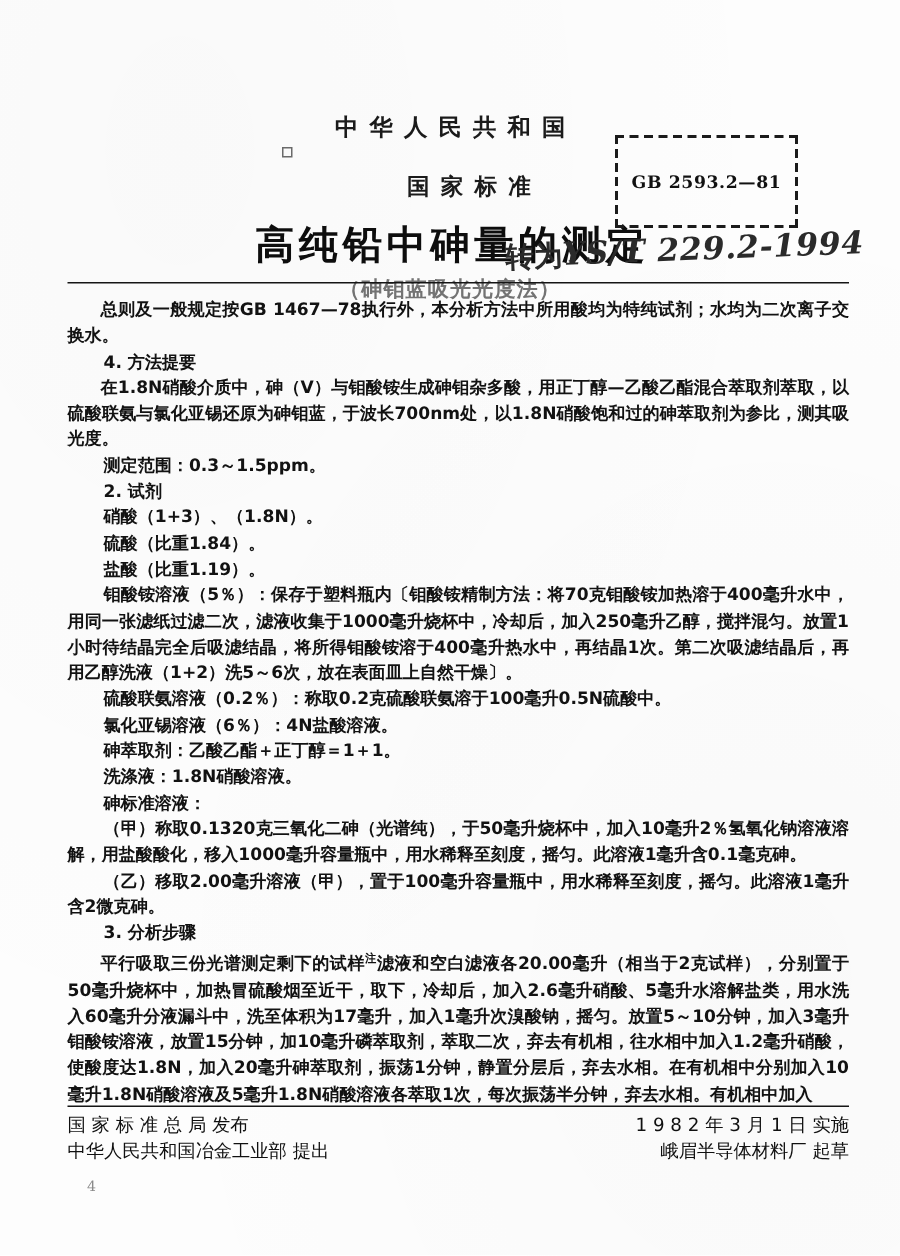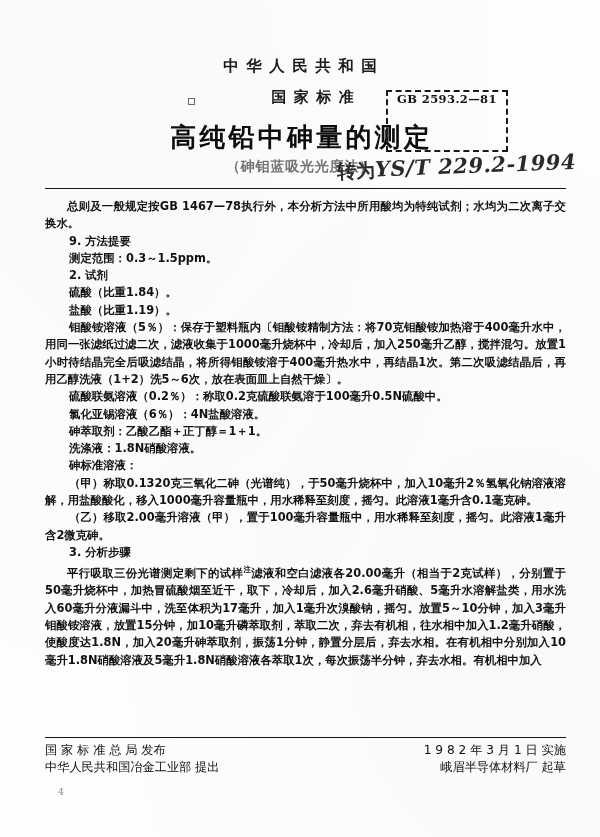--- a/index.html
+++ b/index.html
@@ -33,20 +33,21 @@
   
   #masthead {
     position: absolute;
     left: 0; top: 56px;
     width: 600px;
   }
   .nation-line {
     text-align: center;
     font-weight: bold;
     color: #1a1a1a;
+    margin-top: 19px;
   }
   .nation-line.l1 {
     font-size: 15.5px;
     letter-spacing: 7.5px;
     text-indent: 7.5px;
     margin-bottom: 11px;
   }
   .nation-line.l2 {
     font-size: 15px;
     letter-spacing: 7.5px;
@@ -69,24 +70,25 @@
     font-weight: bold;
     letter-spacing: 0.8px;
     color: #737373;
     line-height: 1.45;
     margin-top: 2px;
   }
 
   
   #std-box {
     position: absolute;
-    left: 386px; top: 90px;
+    left: 410px; top: 90px;
     width: 122px; height: 62px;
     border: 2px dashed #1b1b1b;
     display: flex;
+    align-items: center;
     justify-content: center;
   }
   #std-box-label {
     font-family: "DejaVu Serif", "Liberation Serif", serif;
     font-size: 11.5px;
     font-weight: bold;
     letter-spacing: 0.4px;
     color: #111;
     white-space: nowrap;
   }
@@ -197,23 +199,25 @@
 
   <div id="handwriting">
     <span class="hw-cjk">转为</span><span>YS/T 229.2-1994</span>
   </div>
 
   <div class="rule" id="rule-top"></div>
   <div class="rule" id="rule-foot"></div>
 
   <div id="body-text">
     <p class="ind1">总则及一般规定按GB 1467—78执行外，本分析方法中所用酸均为特纯试剂；水均为二次离子交换水。</p>
-    <p class="ind2">9. 方法提要</p>
+    <p class="ind2">4. 方法提要</p>
+    <p class="ind1">在1.8N硝酸介质中，砷（Ⅴ）与钼酸铵生成砷钼杂多酸，用正丁醇—乙酸乙酯混合萃取剂萃取，以硫酸联氨与氯化亚锡还原为砷钼蓝，于波长700nm处，以1.8N硝酸饱和过的砷萃取剂为参比，测其吸光度。</p>
     <p class="ind2">测定范围：0.3～1.5ppm。</p>
     <p class="ind2">2. 试剂</p>
+    <p class="ind2">硝酸（1+3）、（1.8N）。</p>
     <p class="ind2">硫酸（比重1.84）。</p>
     <p class="ind2">盐酸（比重1.19）。</p>
     <p class="ind2">钼酸铵溶液（5％）：保存于塑料瓶内〔钼酸铵精制方法：将70克钼酸铵加热溶于400毫升水中，用同一张滤纸过滤二次，滤液收集于1000毫升烧杯中，冷却后，加入250毫升乙醇，搅拌混匀。放置1小时待结晶完全后吸滤结晶，将所得钼酸铵溶于400毫升热水中，再结晶1次。第二次吸滤结晶后，再用乙醇洗液（1+2）洗5～6次，放在表面皿上自然干燥〕。</p>
     <p class="ind2">硫酸联氨溶液（0.2％）：称取0.2克硫酸联氨溶于100毫升0.5N硫酸中。</p>
     <p class="ind2">氯化亚锡溶液（6％）：4N盐酸溶液。</p>
     <p class="ind2">砷萃取剂：乙酸乙酯＋正丁醇＝1＋1。</p>
     <p class="ind2">洗涤液：1.8N硝酸溶液。</p>
     <p class="ind2">砷标准溶液：</p>
     <p class="ind2">（甲）称取0.1320克三氧化二砷（光谱纯），于50毫升烧杯中，加入10毫升2％氢氧化钠溶液溶解，用盐酸酸化，移入1000毫升容量瓶中，用水稀释至刻度，摇匀。此溶液1毫升含0.1毫克砷。</p>
     <p class="ind2">（乙）移取2.00毫升溶液（甲），置于100毫升容量瓶中，用水稀释至刻度，摇匀。此溶液1毫升含2微克砷。</p>

